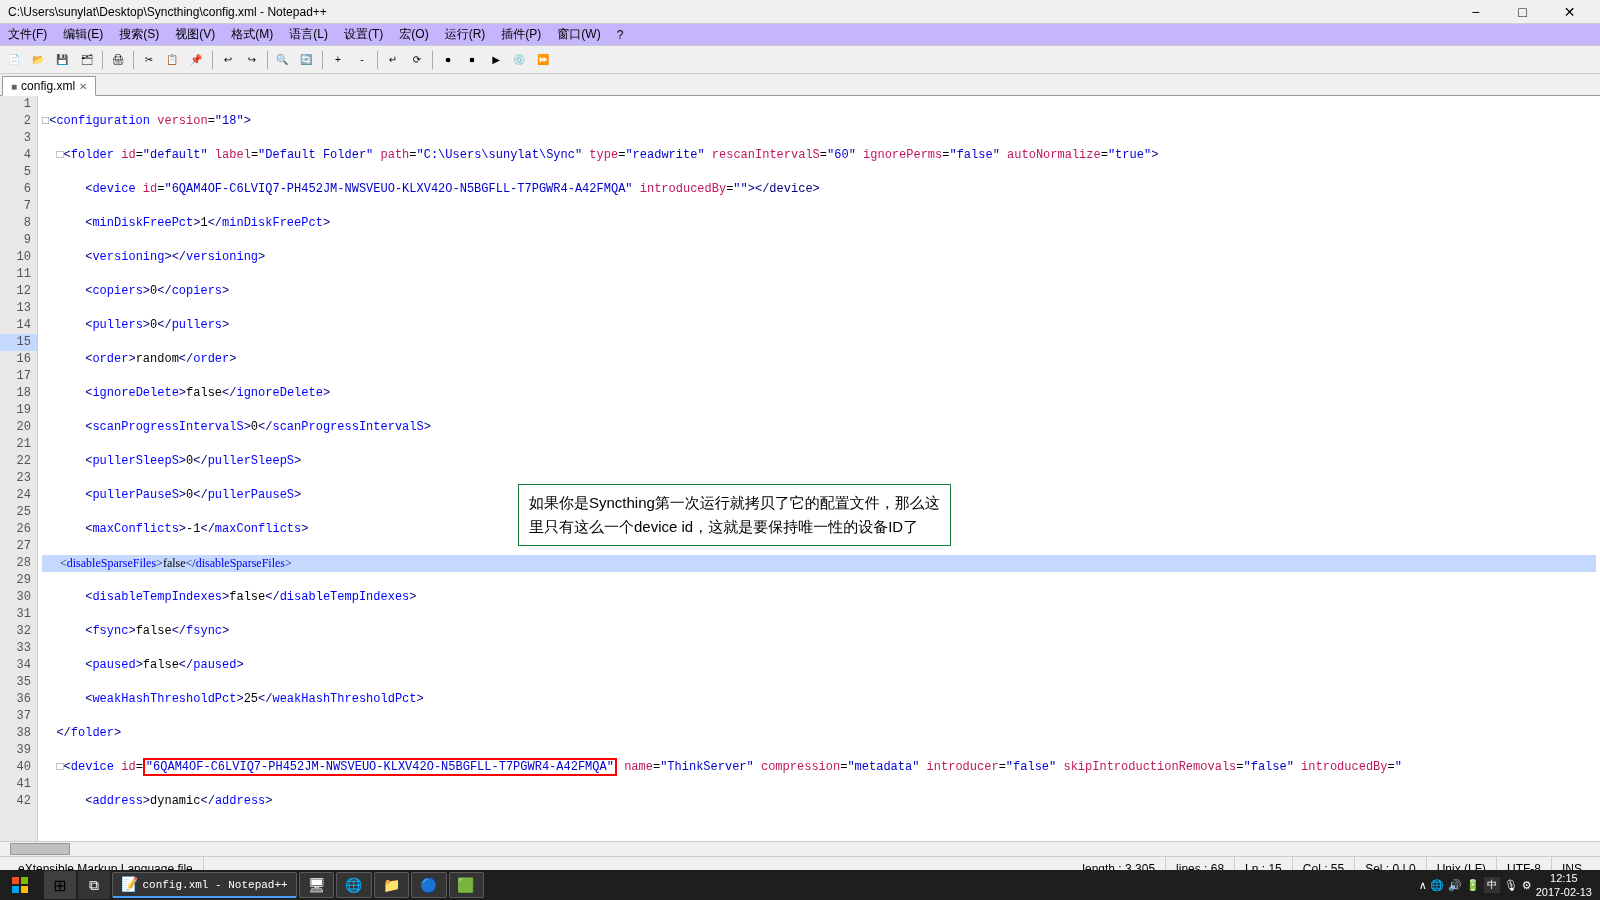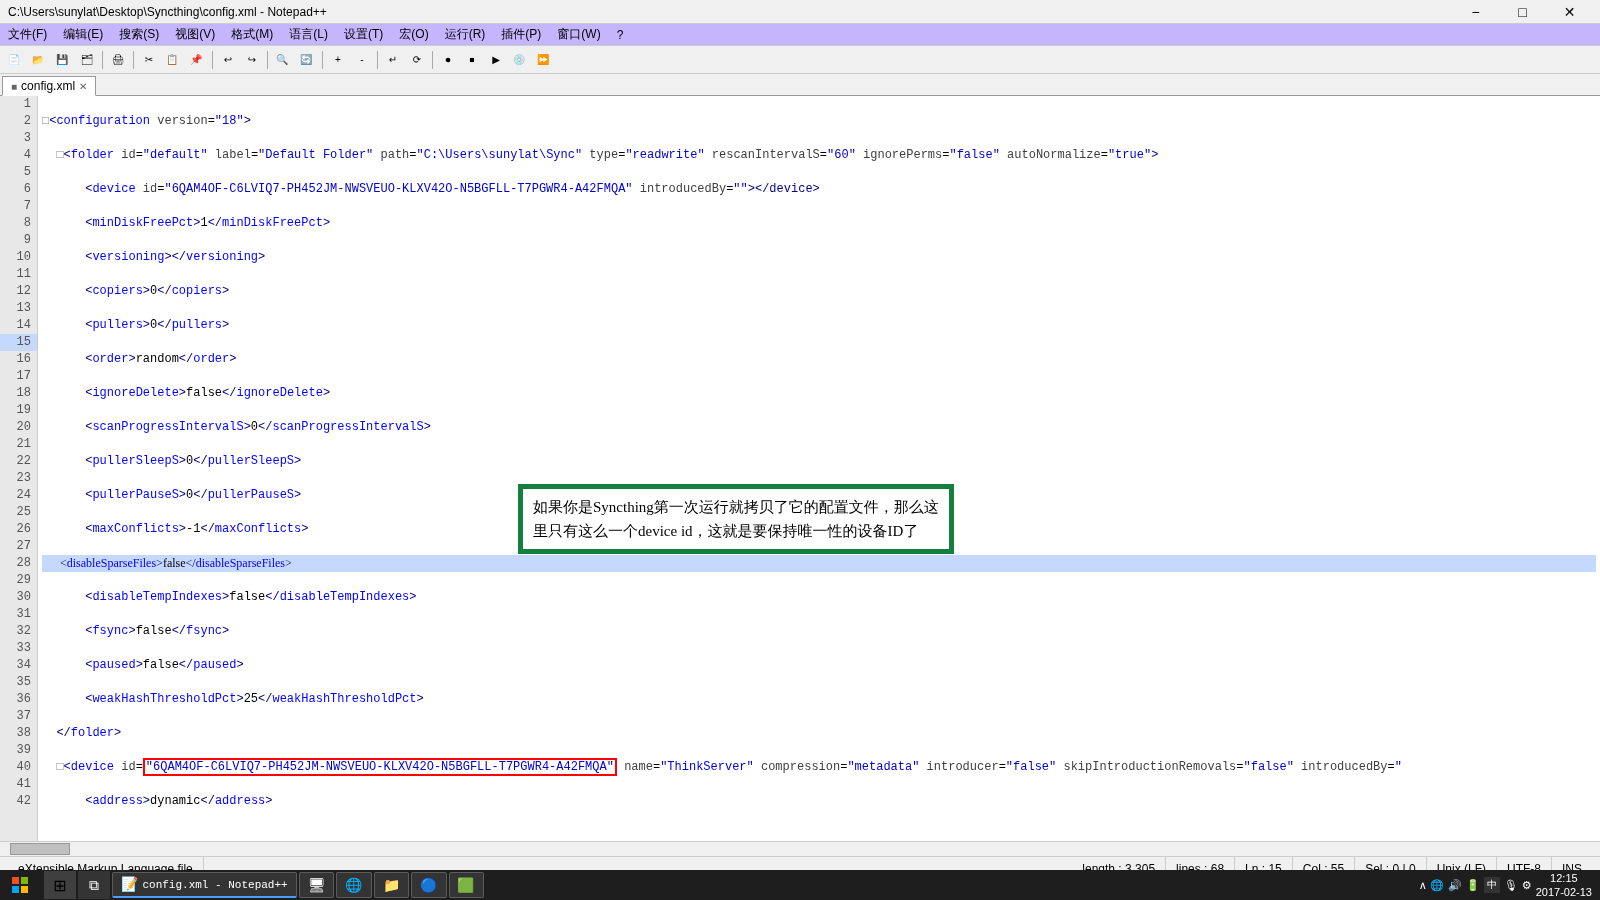--- a/index.html
+++ b/index.html
@@ -125,32 +125,32 @@
       display: block;
       min-width: max-content;
     }
     .code-line.highlighted {
       background: #c5d8fd;
       font-family: Liberation Serif, serif;
     }
 
     
     .xml-tag { color: #0000ff; }
-    .xml-attr { color: #404040; }
+    .xml-attr { color: #be185d; }
     .xml-value { color: #0000cc; }
     .xml-bracket { color: #000080; }
 
     
     .annotation {
       position: absolute;
       background: rgba(255, 255, 255, 0.95);
-      border: 5px solid #15803d;
+      border: 1px solid #15803d;
       padding: 6px 10px;
       font-size: 15px;
-      font-family: Liberation Serif, serif;
+      font-family: Liberation Sans, sans-serif;
       color: #000;
       line-height: 1.6;
       left: 480px;
       top: 388px;
       z-index: 10;
       white-space: nowrap;
     }
 
     
     .status-bar {

